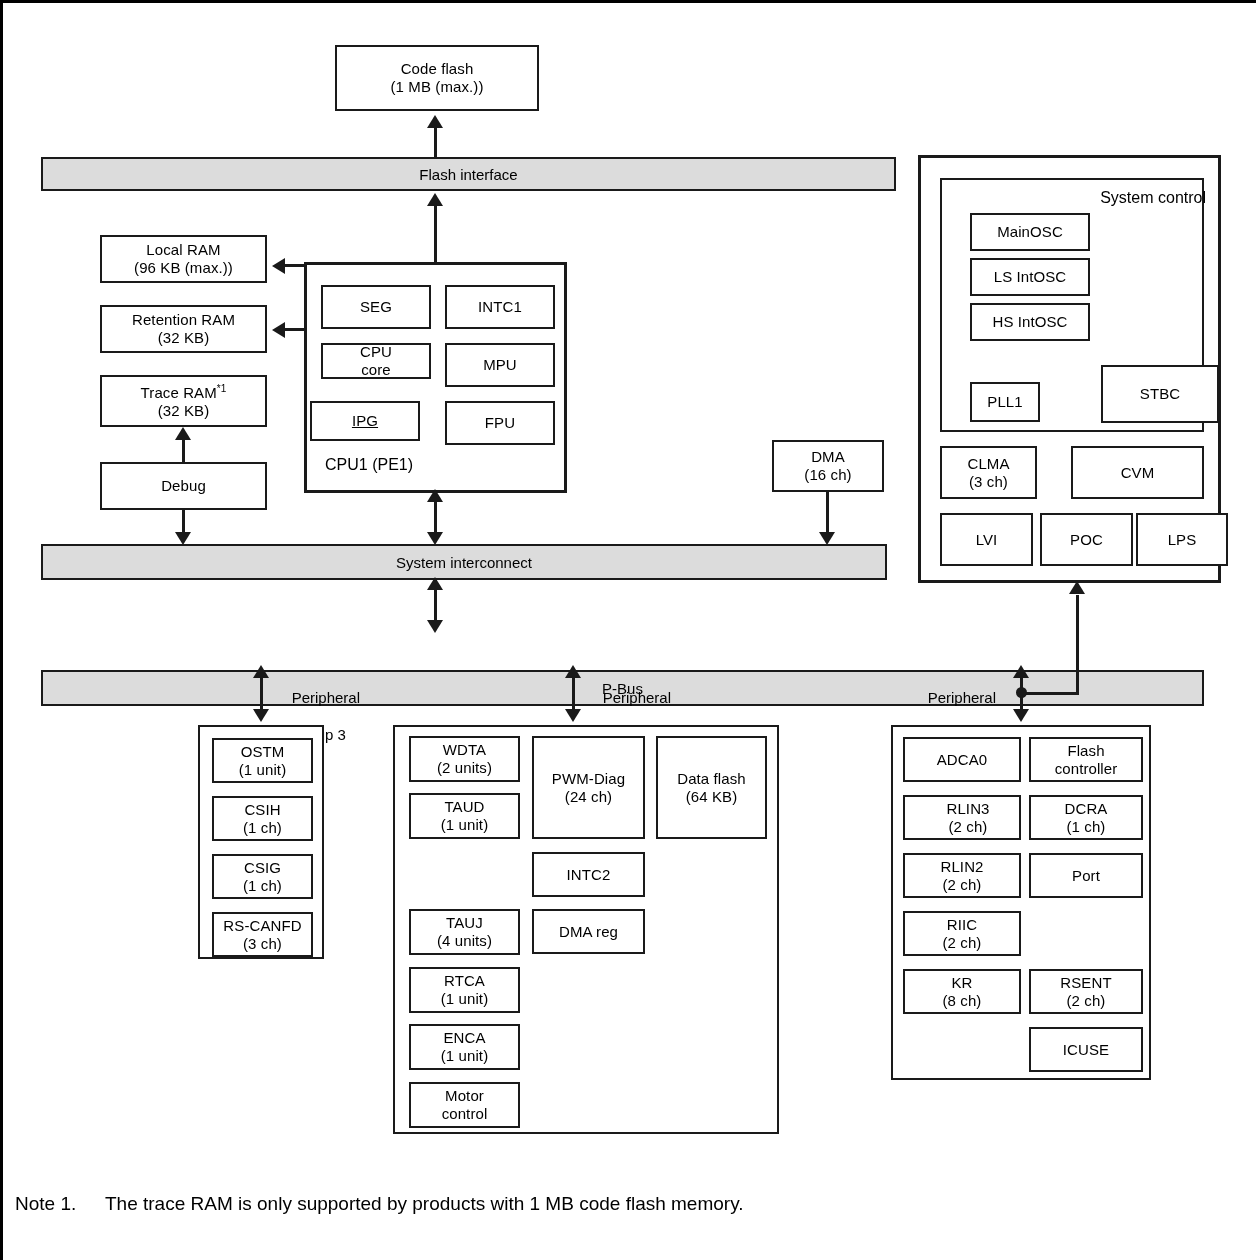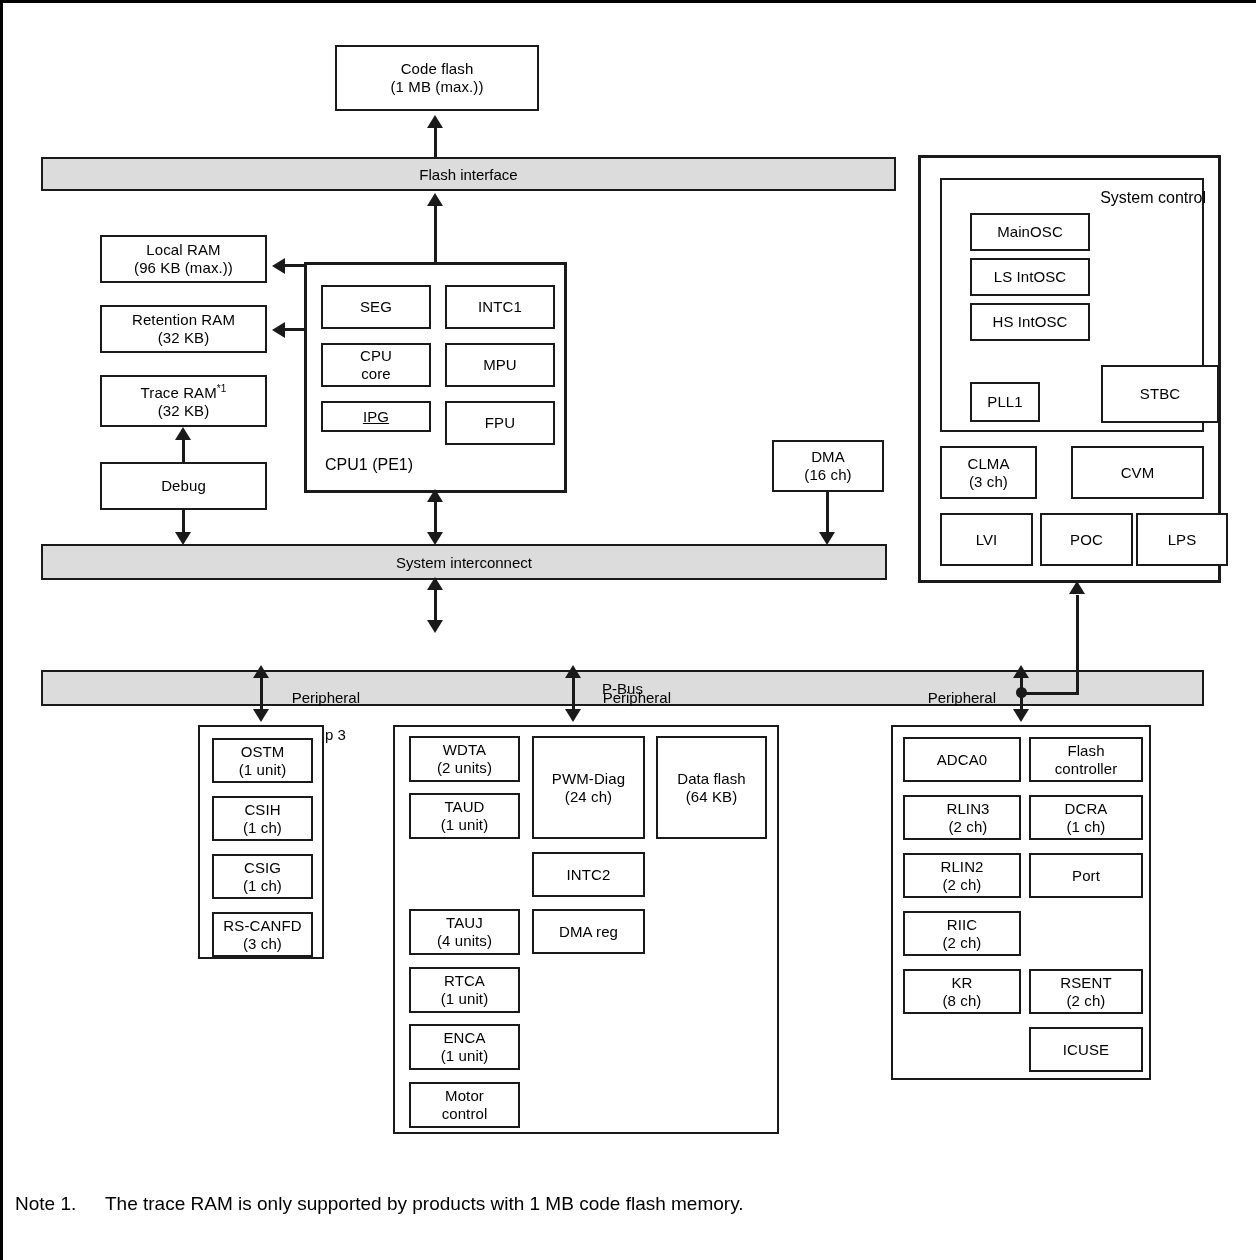--- a/index.html
+++ b/index.html
@@ -128,28 +128,28 @@
   <div class="hline" style="left:282px;top:325px;width:24px;"></div>
   <div class="arrow-left" style="left:269px;top:319px;"></div>
 
   <div class="panel" style="left:301px;top:259px;width:263px;height:231px;border-width:3px;">
     <div class="box" style="left:14px;top:20px;width:110px;height:44px;">
       <span>SEG</span>
     </div>
     <div class="box" style="left:138px;top:20px;width:110px;height:44px;">
       <span>INTC1</span>
     </div>
-    <div class="box" style="left:14px;top:78px;width:110px;height:44px;">
+    <div class="box" style="left:14px;top:78px;width:110px;height:36px;">
       <span>CPU</span>
       <span class="l2">core</span>
     </div>
     <div class="box" style="left:138px;top:78px;width:110px;height:44px;">
       <span>MPU</span>
     </div>
-    <div class="box" style="left:14px;top:136px;width:110px;height:31px;text-decoration:underline;">
+    <div class="box" style="left:3px;top:136px;width:110px;height:40px;text-decoration:underline;">
       <span>IPG</span>
     </div>
     <div class="box" style="left:138px;top:136px;width:110px;height:44px;">
       <span>FPU</span>
     </div>
     <div class="plain" style="left:18px;top:190px;font-size:16px;">CPU1 (PE1)</div>
   </div>
 
   <div class="vline" style="left:431px;top:490px;height:45px;"></div>
   <div class="arrow-up" style="left:424px;top:486px;"></div>

